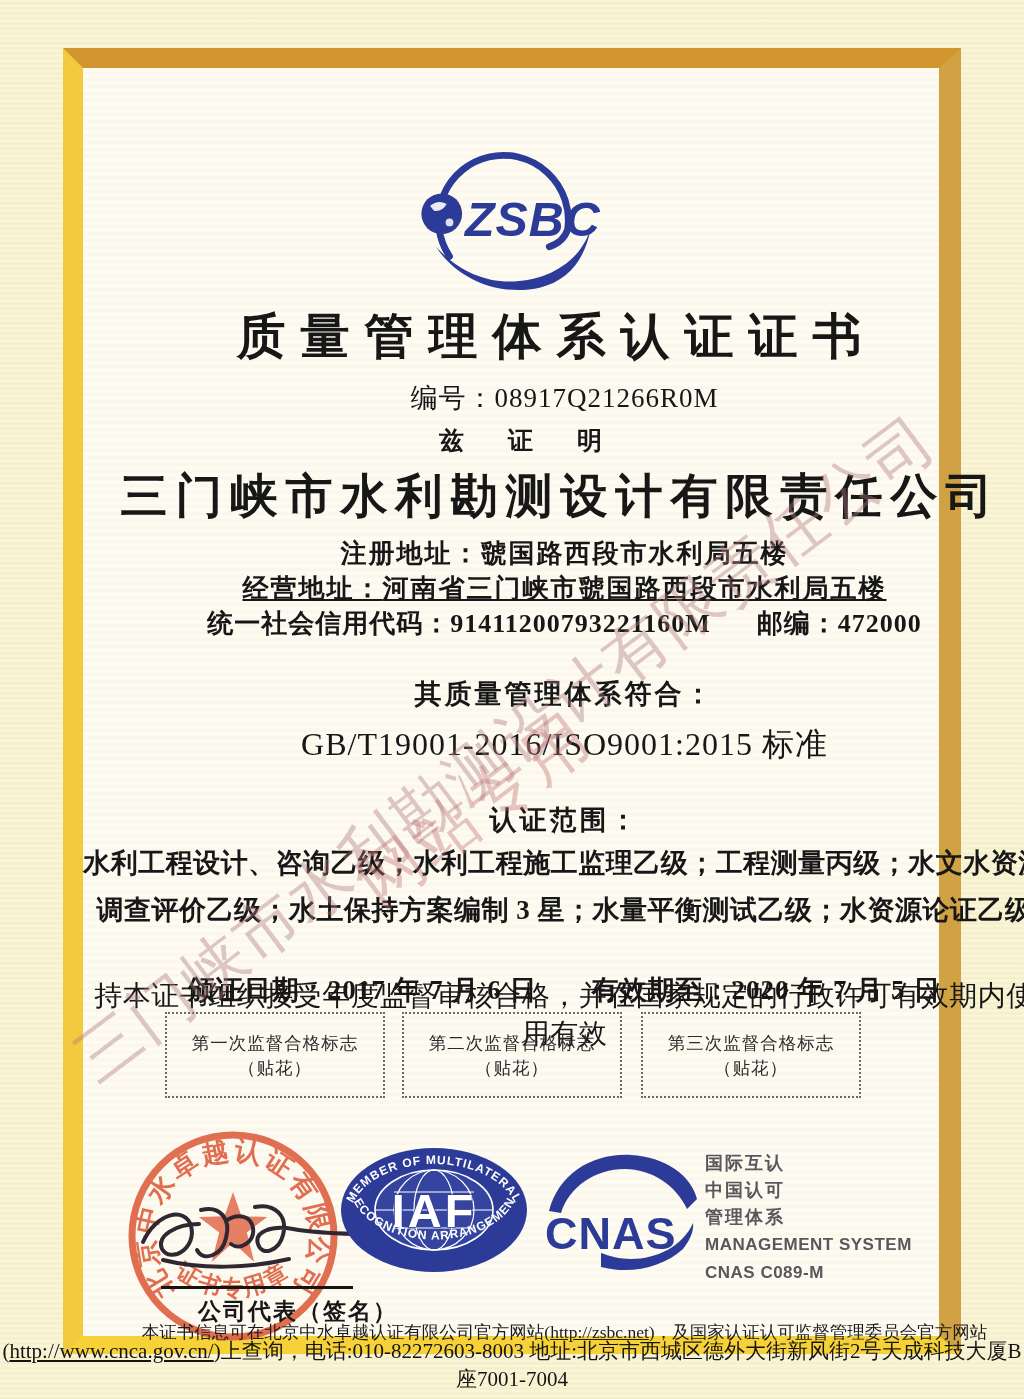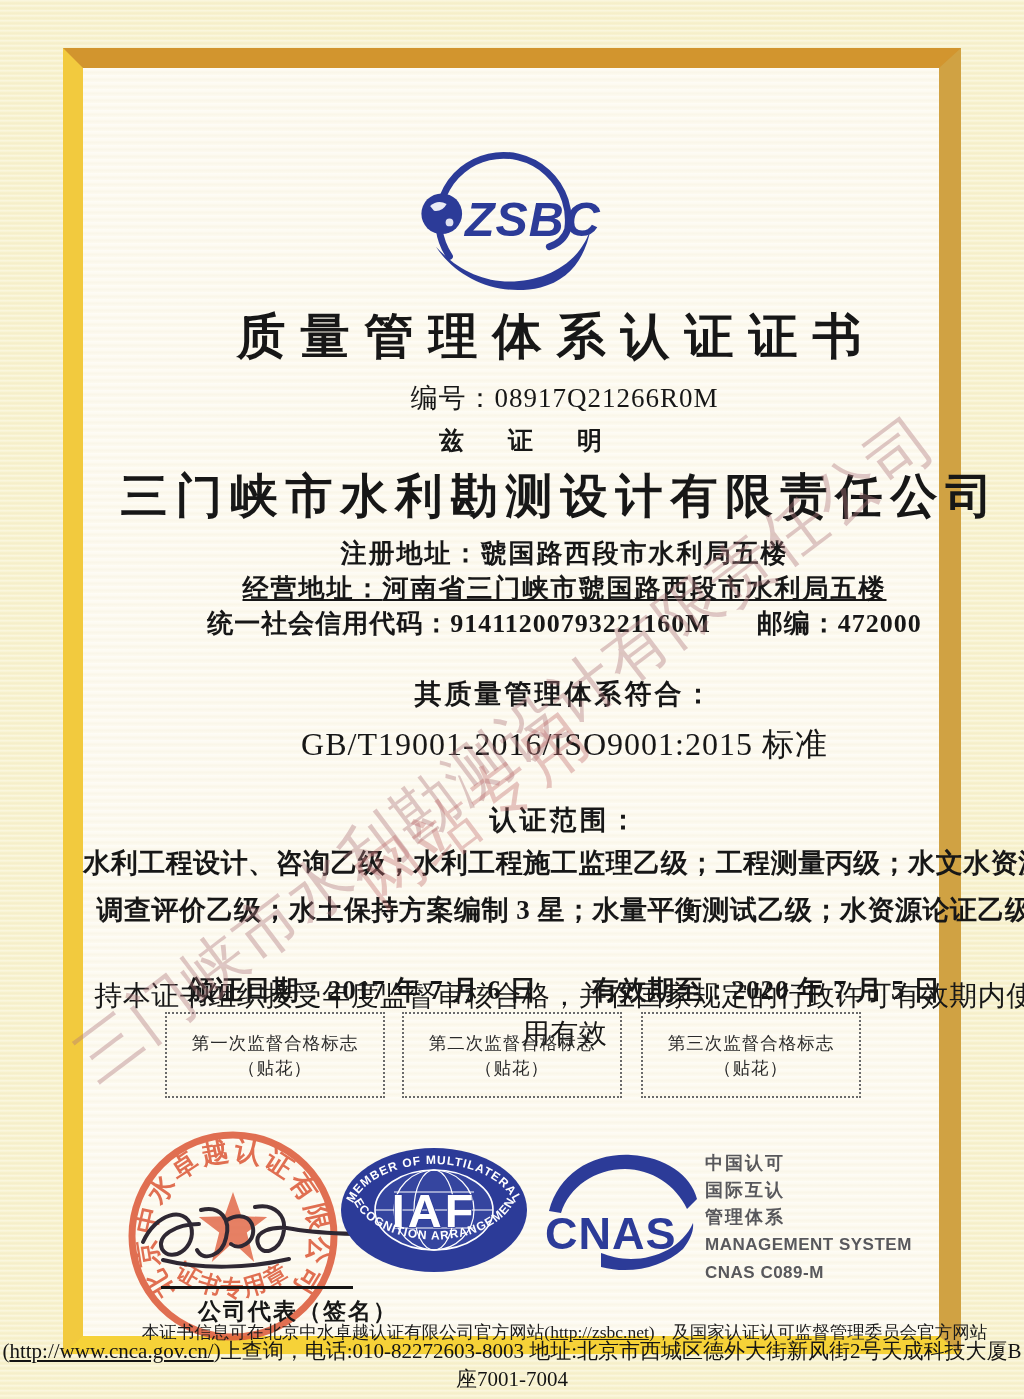--- a/index.html
+++ b/index.html
@@ -178,22 +178,22 @@
       </text>
     </svg>
 
     <svg class="cnas" viewBox="0 0 158 124">
       <path d="M 6 60 C 16 22 50 2 88 4 C 122 6 148 24 154 48 L 144 58 C 133 34 108 18 82 18 C 52 18 26 36 18 62 Z" fill="#2c3b98"></path>
       <text x="2" y="98" font-size="45" font-weight="bold" letter-spacing="1" font-family="Liberation Sans, DejaVu Sans, sans-serif" fill="#2c3b98">CNAS</text>
       <path d="M 58 116 C 88 124 120 116 140 98 C 147 89 151 80 150 72 C 140 95 114 108 88 108 C 77 108 66 105 58 102 Z" fill="#2c3b98"></path>
     </svg>
 
     <div class="accred">
+      <div class="cn">国际互认</div>
       <div class="cn">中国认可</div>
-      <div class="cn">国际互认</div>
       <div class="cn">管理体系</div>
       <div class="en">MANAGEMENT SYSTEM</div>
       <div class="en">CNAS C089-M</div>
     </div>
 
     <div class="sigline"></div>
     <div class="siglabel">公司代表（签名）</div>
 
     <div class="abs footer1"><span>本证书信息可在北京中水卓越认证有限公司官方网站(</span><span class="urlu">http://zsbc.net</span><span>)，及国家认证认可监督管理委员会官方网站</span></div>
 

